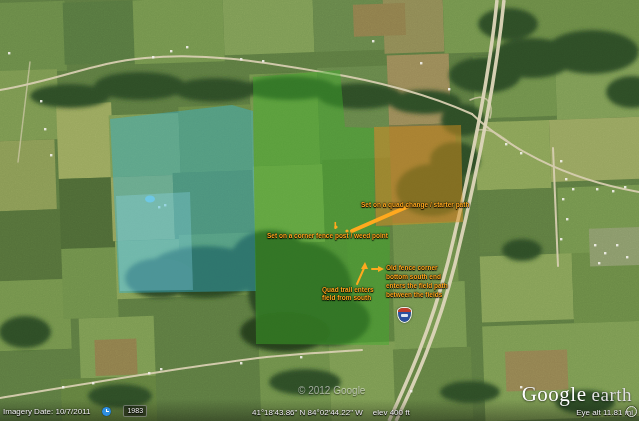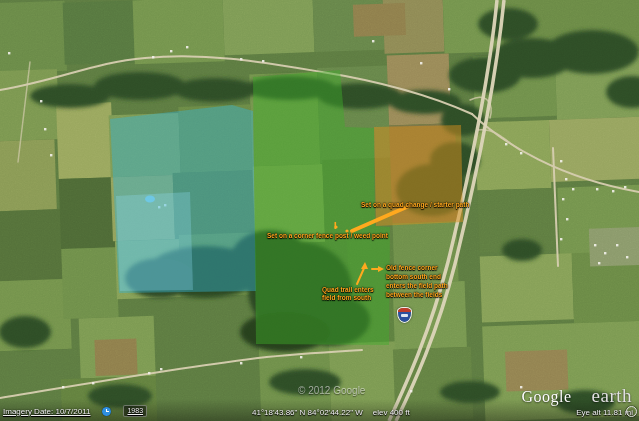--- a/index.html
+++ b/index.html
@@ -21,39 +21,39 @@
     overflow:hidden;box-shadow:0 0 2px rgba(0,0,0,.6);}
   .shield-top{height:4px;}
   .shield-bot{height:10px;position:relative;}
   .shield-bot::after{content:"";position:absolute;left:3px;top:2px;width:7px;height:3px;
     background:rgba(255,255,255,.85);border-radius:1px;filter:blur(.6px);}
   
   .shade{position:absolute;left:0;right:0;bottom:0;height:22px;
     background:linear-gradient(to bottom,rgba(0,0,0,0),rgba(0,0,0,.35));pointer-events:none;}
   .sb{position:absolute;color:#f2f2f2;font-size:8px;
       text-shadow:0 1px 1px #000,0 0 2px #000;}
-  .sb-left{left:3px;bottom:4px;display:flex;align-items:center;gap:12px;text-decoration:underline;}
+  .sb-left{left:3px;bottom:4px;display:flex;align-items:center;gap:12px;}
   .clock{width:9px;height:9px;border-radius:50%;background:#2f8fe0;position:relative;
     box-shadow:0 0 1px #000;flex:0 0 auto;}
   .clock::before{content:"";position:absolute;left:4px;top:2px;width:1px;height:3px;background:#fff;}
   .clock::after{content:"";position:absolute;left:4px;top:4px;width:3px;height:1px;background:#fff;}
   .year-badge{background:rgba(10,10,10,.5);border:1px solid rgba(255,255,255,.35);
     border-radius:2px;padding:0 3px;font-size:7px;line-height:10px;}
   .sb-coords{left:252px;bottom:4px;display:flex;gap:10px;}
   .sb-eye{right:6px;bottom:4px;}
   .nav-circle{position:absolute;right:2px;bottom:4px;width:9px;height:9px;border:1.5px solid #ddd;
     border-radius:50%;box-shadow:0 0 2px #000;}
   .watermark{position:absolute;left:298px;bottom:25px;font-size:10px;
     color:rgba(255,255,255,.55);text-shadow:0 1px 1px rgba(0,0,0,.5);}
   
   .logo{position:absolute;right:7px;bottom:14px;font-family:"Liberation Serif",serif;
     color:#fff;display:flex;align-items:baseline;
     text-shadow:0 1px 2px rgba(0,0,0,.55),0 0 1px rgba(0,0,0,.4);}
-  .logo .g{font-size:16px;letter-spacing:.5px;}
-  .logo .e{font-size:19px;color:#e2e2e2;margin-left:20px;letter-spacing:.5px;}
+  .logo .g{font-size:21px;letter-spacing:.5px;}
+  .logo .e{font-size:19px;color:#e2e2e2;margin-left:5px;letter-spacing:.5px;}
 </style>
 </head>
 <body>
 
 <div class="stage">
 
   <svg width="639" height="421" viewBox="0 0 639 421">
     <defs>
       <filter id="soft" x="-50%" y="-50%" width="200%" height="200%">
         <feGaussianBlur stdDeviation="2.2"></feGaussianBlur>

